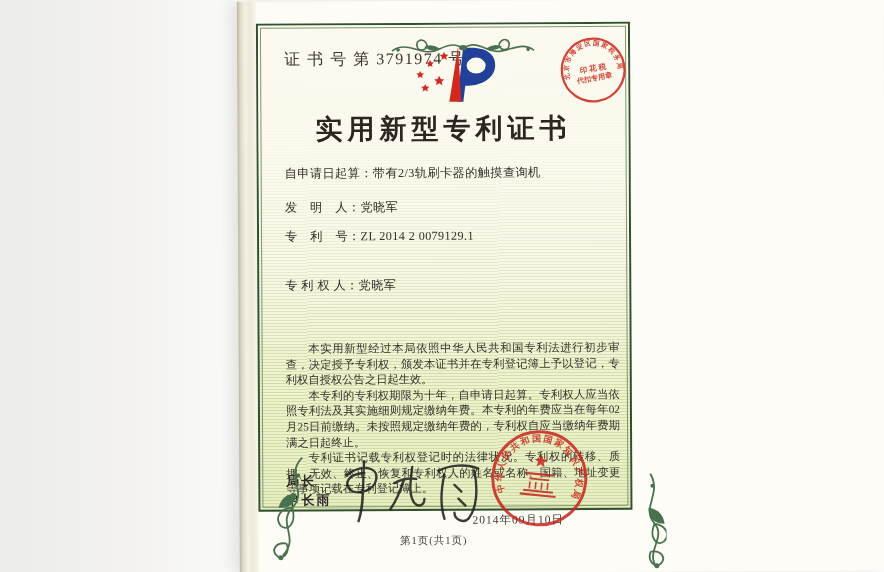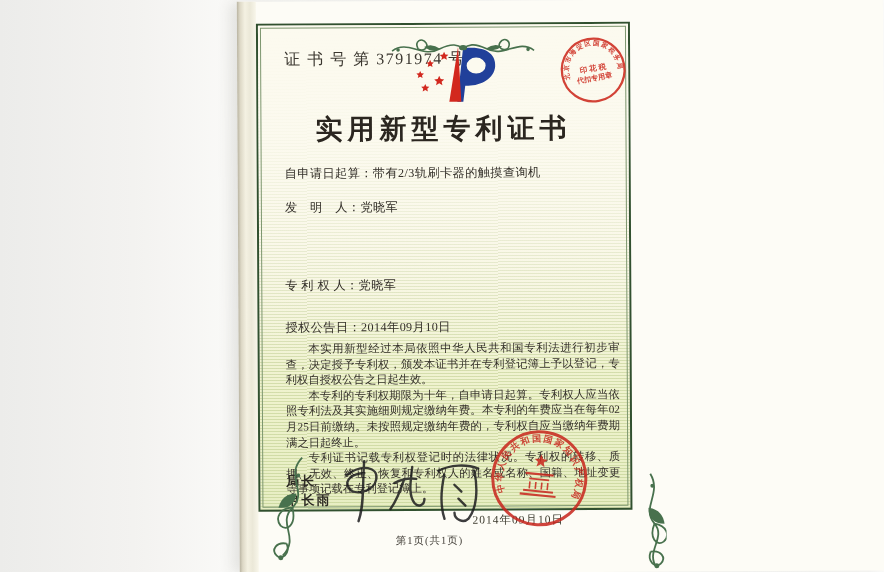--- a/index.html
+++ b/index.html
@@ -26,21 +26,21 @@
   .title{position:absolute;left:0;top:86px;width:370px;text-align:center;
     font-size:27px;font-weight:bold;letter-spacing:5px;color:#2b2620;}
   .field{position:absolute;left:26px;font-size:12.2px;color:#332f29;letter-spacing:0.4px;white-space:nowrap;}
   .paras{position:absolute;left:26px;top:316px;width:334px;font-size:11.3px;line-height:15.6px;
     color:#34302a;text-align:justify;}
   .paras p{margin:0;text-indent:2em;}
   .director{position:absolute;left:26px;top:446px;font-size:13px;font-weight:bold;letter-spacing:2px;color:#2e2b25;line-height:19px;}
   .signature{position:absolute;left:66px;top:424px;width:170px;height:84px;}
   .issue-date{position:absolute;left:212px;top:488px;width:120px;font-size:11.5px;letter-spacing:1px;color:#3c3a2e;z-index:1;}
   .office-seal{position:absolute;left:229px;top:404px;width:100px;height:100px;transform:rotate(6deg);opacity:0.85;z-index:2;}
-  .footer{position:absolute;left:135px;top:509px;width:110px;text-align:left;font-size:10.5px;letter-spacing:1px;color:#44403a;}
+  .footer{position:absolute;left:118px;top:509px;width:110px;text-align:center;font-size:10.5px;letter-spacing:1px;color:#44403a;}
   .orn-top{position:absolute;left:130px;top:10px;width:150px;height:28px;}
   .orn-bl{position:absolute;left:2px;top:428px;width:52px;height:110px;}
   .orn-br{position:absolute;left:350px;top:448px;width:56px;height:100px;}
 </style>
 </head>
 <body>
 
 <div class="stage">
   <div class="paper">
     <div class="page-edge"></div>
@@ -78,25 +78,25 @@
         </svg>
 
         <div class="title">实用新型专利证书</div>
 
         <div class="field" style="top:140px">
           <span>自申请日起算：</span><span>带有2/3轨刷卡器的触摸查询机</span>
         </div>
         <div class="field" style="top:174px">
           <span>发　明　人：</span><span>党晓军</span>
         </div>
+        <div class="field" style="top:203px">
+          <span>专　利　号：</span><span>ZL 2014 2 0079129.1</span>
+        </div>
         <div class="field" style="top:252px">
           <span>专 利 权 人：</span><span>党晓军</span>
-        </div>
-        <div class="field" style="top:294px">
-          <span>授权公告日：</span><span>2014年09月10日</span>
         </div>
 
         <div class="paras">
           <p>本实用新型经过本局依照中华人民共和国专利法进行初步审查，决定授予专利权，颁发本证书并在专利登记簿上予以登记，专利权自授权公告之日起生效。</p>
           <p>本专利的专利权期限为十年，自申请日起算。专利权人应当依照专利法及其实施细则规定缴纳年费。本专利的年费应当在每年02月25日前缴纳。未按照规定缴纳年费的，专利权自应当缴纳年费期满之日起终止。</p>
           <p>专利证书记载专利权登记时的法律状况。专利权的转移、质押、无效、终止、恢复和专利权人的姓名或名称、国籍、地址变更等事项记载在专利登记簿上。</p>
         </div>
 
         <div class="director">
           <div>局长</div>

